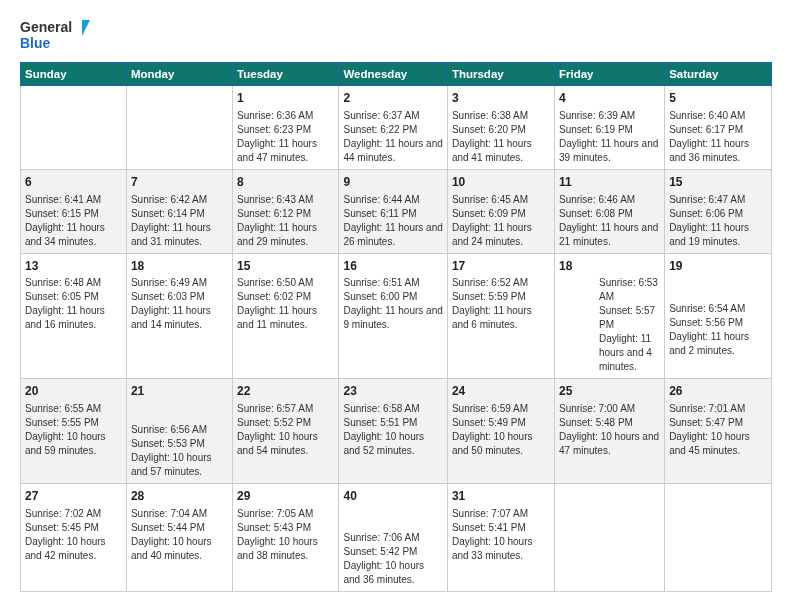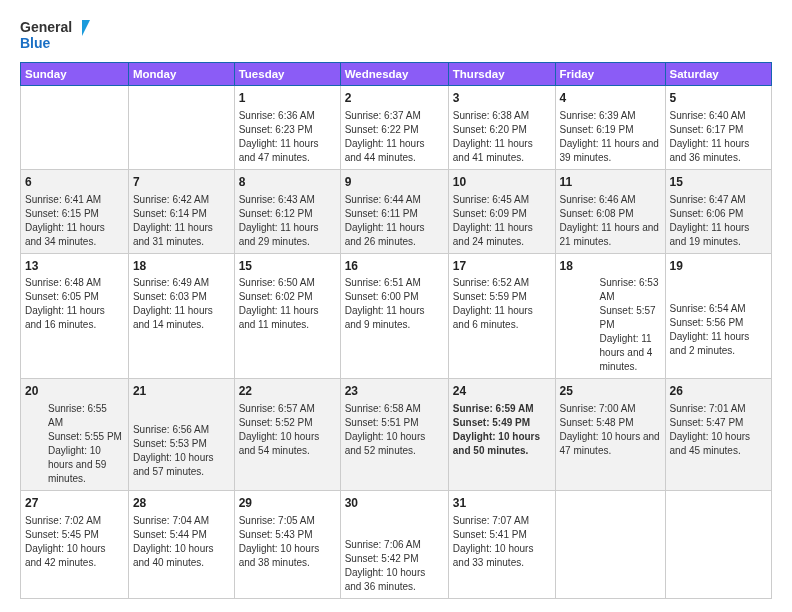--- a/index.html
+++ b/index.html
@@ -40,21 +40,21 @@
       font-size: 15px;
       color: #444;
       margin-top: 2px;
     }
     .calendar {
       width: 100%;
       border-collapse: collapse;
       font-size: 10.5px;
     }
     .calendar thead th {
-      background: #8b5cf6;
+      background: #0f766e;
       color: #fff;
       padding: 5px 4px;
       text-align: left;
       font-size: 11.5px;
       font-weight: 600;
       border: 1px solid #1565b0;
     }
     .calendar tbody td {
       border: 1px solid #ccc;
       vertical-align: top;
@@ -234,21 +234,21 @@
           <td>
             <span class="day-number">19</span>
             <div class="day-info" style="white-space: pre-line; margin-top: 28px;">Sunrise: 6:54 AM
 Sunset: 5:56 PM
 Daylight: 11 hours and 2 minutes.</div>
           </td>
         </tr>
         <tr>
           <td>
             <span class="day-number">20</span>
-            <div class="day-info" style="white-space: pre-line; margin-left: 23px;">Sunrise: 6:55 AM
+            <div class="day-info" style="white-space: pre-line;">Sunrise: 6:55 AM
 Sunset: 5:55 PM
 Daylight: 10 hours and 59 minutes.</div>
           </td>
           <td>
             <span class="day-number">21</span>
             <div class="day-info" style="white-space: pre-line; margin-top: 23px;">Sunrise: 6:56 AM
 Sunset: 5:53 PM
 Daylight: 10 hours and 57 minutes.</div>
           </td>
           <td>
@@ -258,21 +258,21 @@
 Daylight: 10 hours and 54 minutes.</div>
           </td>
           <td>
             <span class="day-number">23</span>
             <div class="day-info" style="white-space: pre-line;">Sunrise: 6:58 AM
 Sunset: 5:51 PM
 Daylight: 10 hours and 52 minutes.</div>
           </td>
           <td>
             <span class="day-number">24</span>
-            <div class="day-info" style="white-space: pre-line; font-weight: bold;">Sunrise: 6:59 AM
+            <div class="day-info" style="white-space: pre-line;">Sunrise: 6:59 AM
 Sunset: 5:49 PM
 Daylight: 10 hours and 50 minutes.</div>
           </td>
           <td>
             <span class="day-number">25</span>
             <div class="day-info" style="white-space: pre-line;">Sunrise: 7:00 AM
 Sunset: 5:48 PM
 Daylight: 10 hours and 47 minutes.</div>
           </td>
           <td>
@@ -295,21 +295,21 @@
 Sunset: 5:44 PM
 Daylight: 10 hours and 40 minutes.</div>
           </td>
           <td>
             <span class="day-number">29</span>
             <div class="day-info" style="white-space: pre-line;">Sunrise: 7:05 AM
 Sunset: 5:43 PM
 Daylight: 10 hours and 38 minutes.</div>
           </td>
           <td>
-            <span class="day-number">30</span>
+            <span class="day-number">40</span>
             <div class="day-info" style="white-space: pre-line; margin-top: 26px;">Sunrise: 7:06 AM
 Sunset: 5:42 PM
 Daylight: 10 hours and 36 minutes.</div>
           </td>
           <td>
             <span class="day-number">31</span>
             <div class="day-info" style="white-space: pre-line;">Sunrise: 7:07 AM
 Sunset: 5:41 PM
 Daylight: 10 hours and 33 minutes.</div>
           </td>

